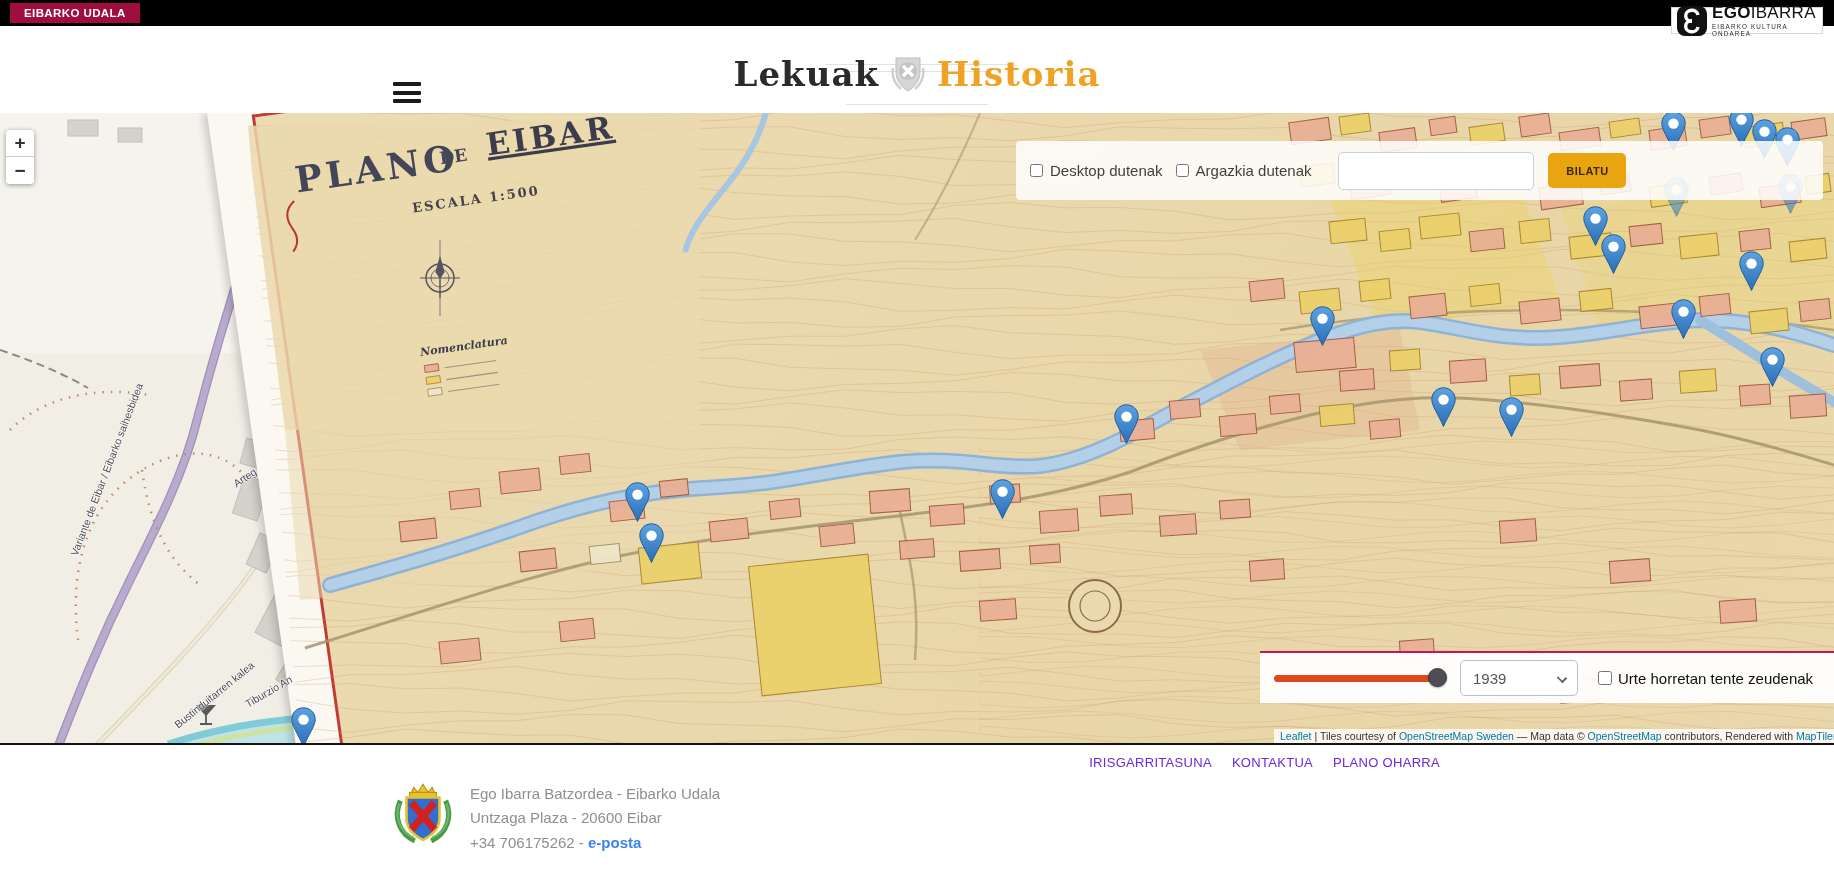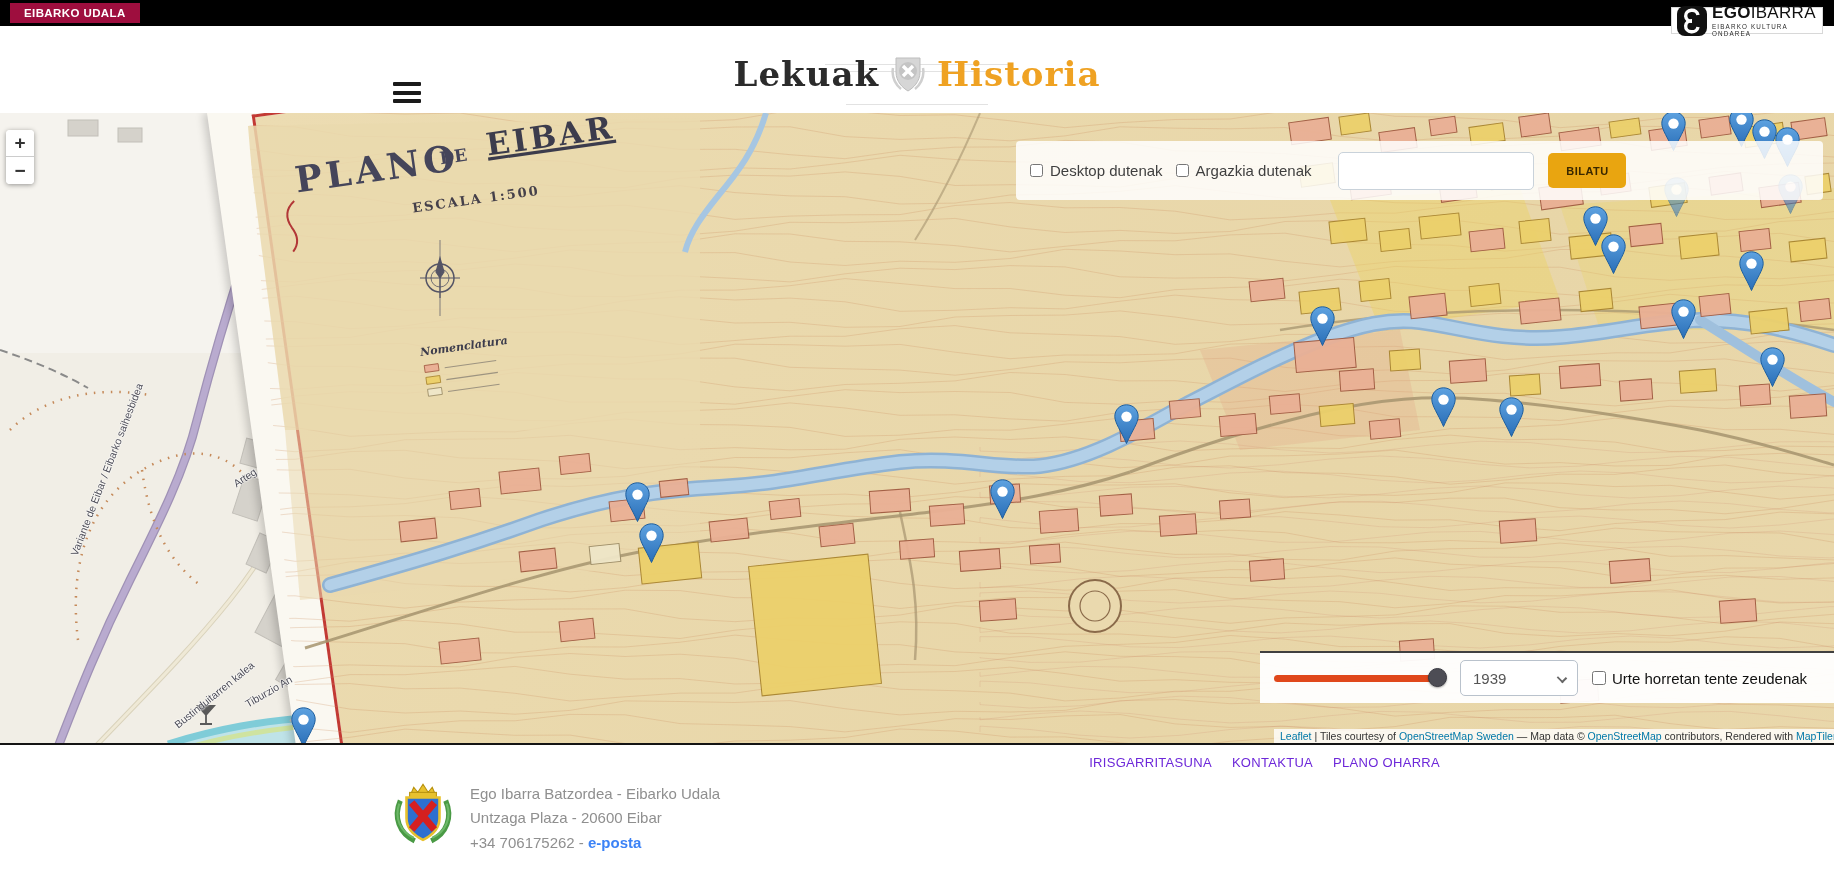--- a/index.html
+++ b/index.html
@@ -61,30 +61,30 @@
     display:flex; align-items:center; padding:0 12px; font-size:15px; color:#444; cursor:pointer; margin-left:12px; }
   .sel .chev { position:absolute; right:11px; top:14px; width:8px; height:8px; border-right:2px solid #666;
     border-bottom:2px solid #666; transform:rotate(45deg) scale(1,.85); }
   .search-txt { width:196px; height:38px; border:1px solid #c9d2da; border-radius:5px; background:#fff; margin-left:14px;
     font-size:15px; padding:0 10px; color:#333; }
   .bilatu { margin-left:14px; width:78px; height:35px; background:#e9a510; border:none; border-radius:5px;
     font-size:11px; font-weight:bold; color:#3a2800; letter-spacing:.5px; cursor:pointer; }
 
   
   .time-panel { position:absolute; left:1260px; top:538px; width:574px; height:52px; z-index:80;
-    background:rgba(255,255,255,.95); border-top:2px solid #404040; display:flex; align-items:center; padding:0 14px; }
+    background:rgba(255,255,255,.95); border-top:2px solid #be185d; display:flex; align-items:center; padding:0 14px; }
   .slider { position:relative; width:178px; height:20px; cursor:pointer; }
   .slider .track { position:absolute; left:0; top:7px; width:164px; height:7px; background:#e0481b; border-radius:4px; }
   .slider .thumb { position:absolute; left:154px; top:0; width:19px; height:19px; border-radius:50%;
     background:#4d4d55; border:1px solid #3a3a42; box-shadow:0 1px 2px rgba(0,0,0,.35); }
   .year-sel { position:relative; width:118px; height:36px; border:1px solid #b9c2cc; border-radius:5px; background:#fff;
     display:flex; align-items:center; padding:0 12px; font-size:15px; color:#555; cursor:pointer; margin-left:8px; }
   .year-sel .chev { position:absolute; right:11px; top:13px; width:8px; height:8px; border-right:2px solid #666;
     border-bottom:2px solid #666; transform:rotate(45deg) scale(1,.85); }
-  .time-cb { display:flex; align-items:center; margin-left:14px; }
+  .time-cb { display:flex; align-items:center; margin-left:20px; }
   .time-cb input { width:14px; height:14px; margin-right:6px; cursor:pointer; }
   .time-cb label { font-size:15px; color:#111; cursor:pointer; }
 
   
   .attrib { position:absolute; right:0; bottom:0; z-index:85; background:rgba(255,255,255,.8); height:14px;
     font-size:10.5px; color:#333; padding:1px 4px 0 6px; white-space:nowrap; max-width:560px; overflow:hidden; }
   .attrib a { color:#0078a8; text-decoration:none; cursor:pointer; }
 
   
   .osm-label { position:absolute; font-size:10.5px; color:#4a4a55; white-space:nowrap; z-index:5;

